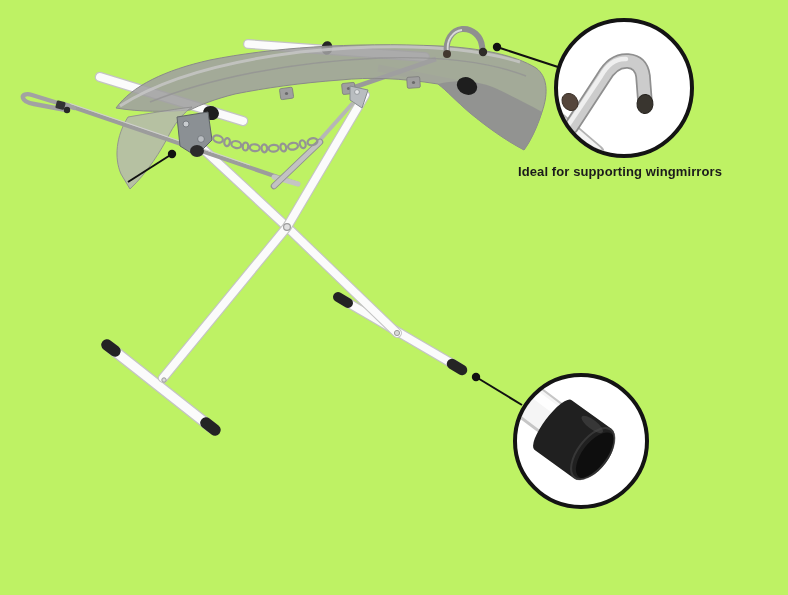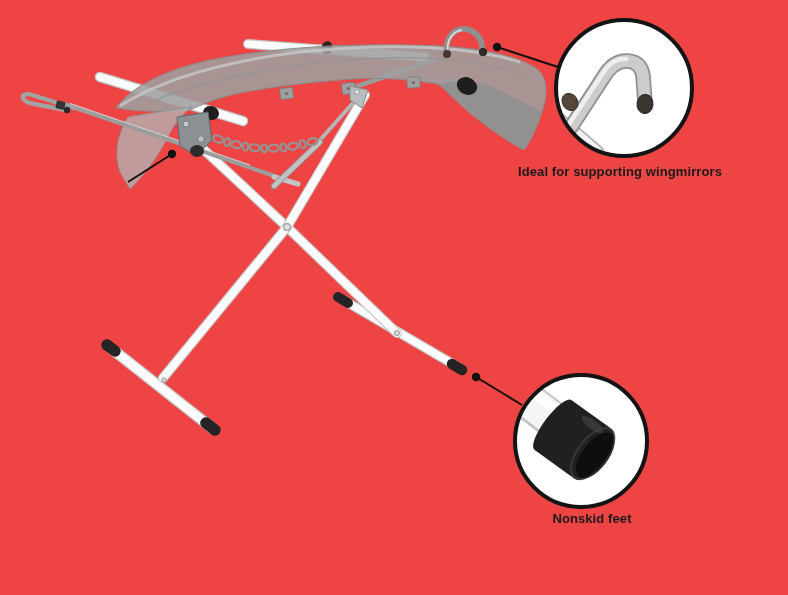--- a/index.html
+++ b/index.html
@@ -1,16 +1,16 @@
 <!DOCTYPE html>
 <html><head>
 <meta charset="utf-8">
 <style>
   html,body{margin:0;padding:0;background:#ffffff;}
-  #stage{position:relative;width:788px;height:595px;background:#ef4444;overflow:hidden;
+  #stage{position:relative;width:788px;height:595px;background:#bef264;overflow:hidden;
          font-family:"Liberation Sans",sans-serif;}
   svg{position:absolute;left:0;top:0;}
   .label{position:absolute;font-size:13px;font-weight:600;color:#1b1b1b;
          letter-spacing:.1px;text-align:center;}
   #label-wingmirror{left:500px;top:164px;width:240px;}
   #label-feet{left:512px;top:511px;width:160px;}
 </style>
 </head>
 <body>
 
@@ -171,15 +171,14 @@
         <ellipse cx="601" cy="444" rx="13" ry="27" fill="#0e0e0e"></ellipse>
         <ellipse cx="598" cy="444" rx="15" ry="30" fill="none" stroke="#474747" stroke-width="2" opacity=".6"></ellipse>
         <ellipse cx="580" cy="421" rx="13" ry="4.5" fill="#4a4a4a" opacity=".55"></ellipse>
       </g>
     </g>
     <circle cx="581" cy="441" r="66" fill="none" stroke="#141414" stroke-width="4"></circle>
   </g>
 </svg>
 
 <div class="label" id="label-wingmirror">Ideal for supporting wingmirrors</div>
-<div class="label" id="label-feet">Nonskid feet</div>
 
 </div>
 
 </body></html>

